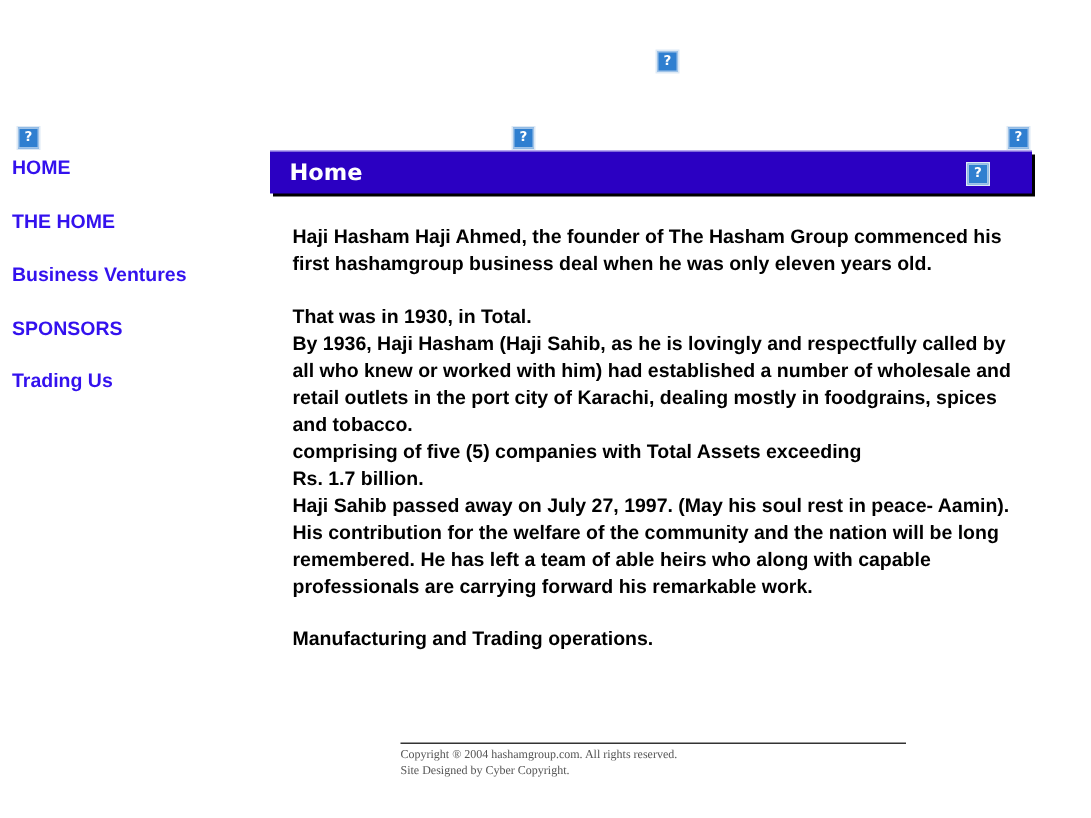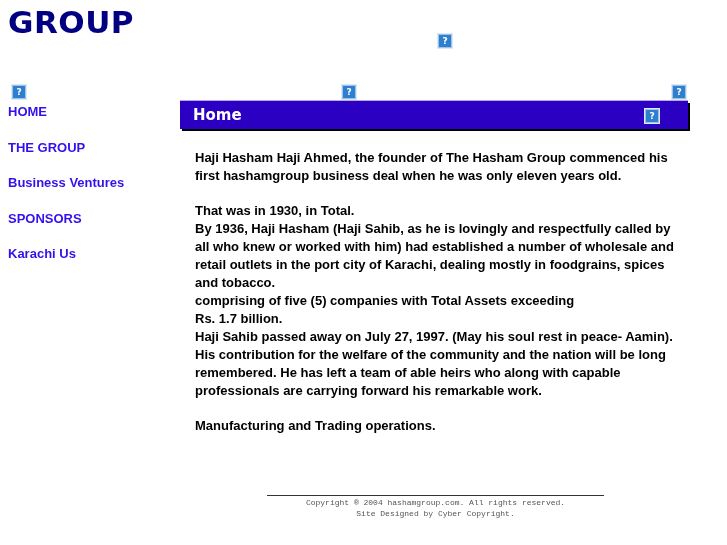--- a/index.html
+++ b/index.html
@@ -105,45 +105,43 @@
       top: 495px;
       width: 337px;
       height: 1px;
       background: #333333;
     }
     .footer {
       position: absolute;
       left: 267px;
       top: 497px;
       width: 337px;
-      text-align: center;
       color: #555555;
-      font-family: Liberation Mono, monospace;
+      font-family: Liberation Serif, serif;
       font-size: 8px;
       line-height: 11px;
     }
   </style>
 </head>
 <body>
 
 <div class="brand">
-  <div>GROUP</div>
 </div>
 
 <div class="broken-img" style="left:438px; top:34px;">?</div>
 <div class="broken-img" style="left:12px; top:85px;">?</div>
 <div class="broken-img" style="left:342px; top:85px;">?</div>
 <div class="broken-img" style="left:672px; top:85px;">?</div>
 
 <nav class="nav">
   <a href="#">HOME</a>
-  <a href="#">THE GROUP</a>
+  <a href="#">THE HOME</a>
   <a href="#">Business Ventures</a>
   <a href="#">SPONSORS</a>
-  <a href="#">Karachi Us</a>
+  <a href="#">Trading Us</a>
 </nav>
 
 <div class="topline"></div>
 <div class="title-bar">
   <span class="title">Home</span>
   <div class="broken-img" style="left:465px; top:8px;">?</div>
 </div>
 
 <div class="content">
   <p>

